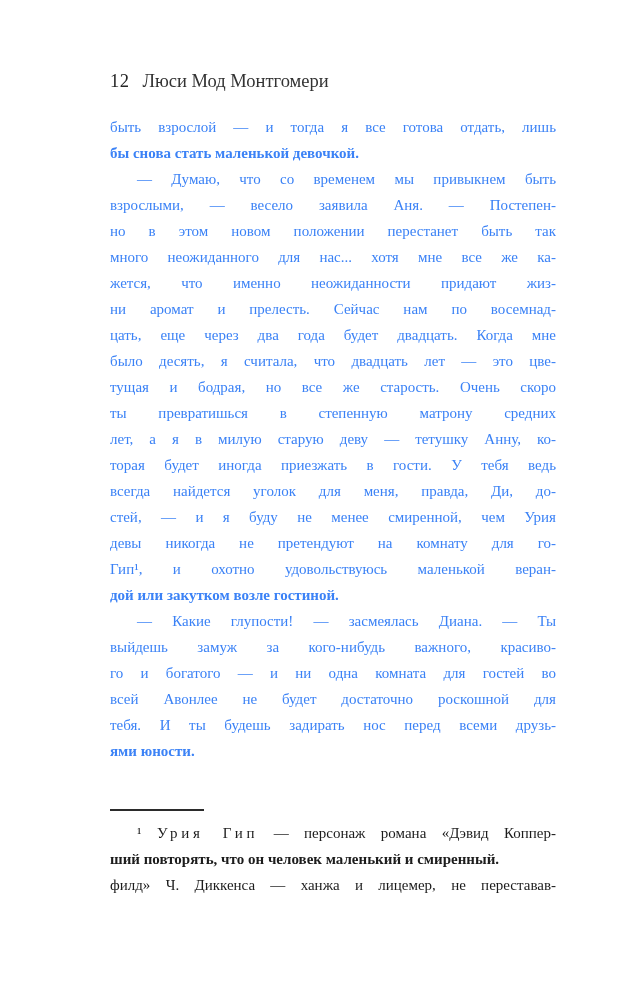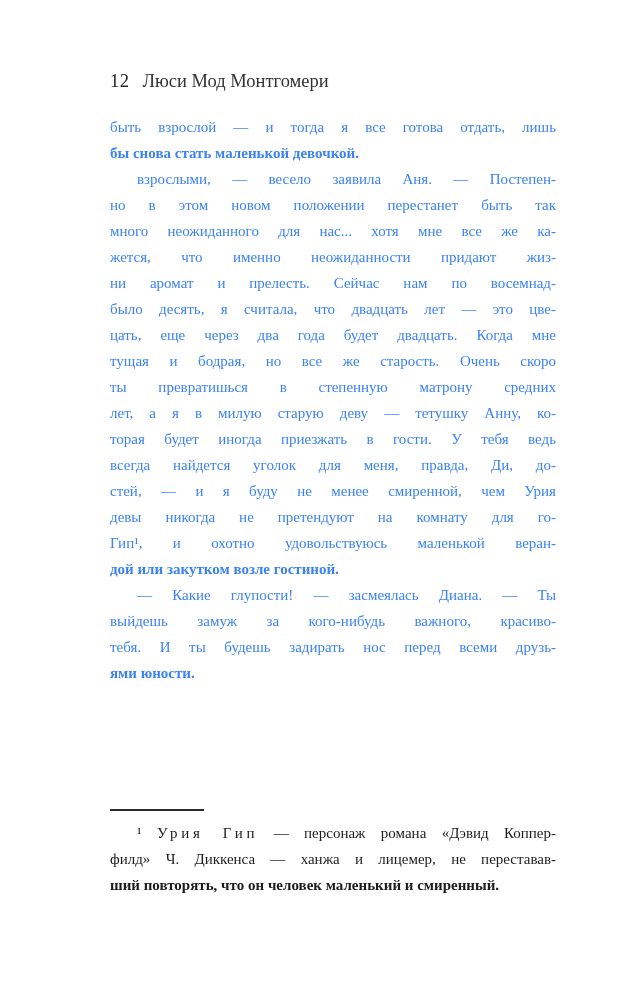--- a/index.html
+++ b/index.html
@@ -86,46 +86,49 @@
   <div class="header">
     <span class="page-number">12</span><span class="running-title">Люси Мод Монтгомери</span>
   </div>
 
   <div class="body-text">
       <div class="para">
         <div class="ln">быть взрослой — и тогда я все готова отдать, лишь</div>
         <div class="ln end">бы снова стать маленькой девочкой.</div>
       </div>
       <div class="para indent">
+        <div class="ln">— Думаю, что со временем мы привыкнем быть</div>
         <div class="ln">взрослыми, — весело заявила Аня. — Постепен-</div>
         <div class="ln">но в этом новом положении перестанет быть так</div>
         <div class="ln">много неожиданного для нас... хотя мне все же ка-</div>
         <div class="ln">жется, что именно неожиданности придают жиз-</div>
         <div class="ln">ни аромат и прелесть. Сейчас нам по восемнад-</div>
+        <div class="ln">цать, еще через два года будет двадцать. Когда мне</div>
         <div class="ln">было десять, я считала, что двадцать лет — это цве-</div>
-        <div class="ln">цать, еще через два года будет двадцать. Когда мне</div>
         <div class="ln">тущая и бодрая, но все же старость. Очень скоро</div>
         <div class="ln">ты превратишься в степенную матрону средних</div>
         <div class="ln">лет, а я в милую старую деву — тетушку Анну, ко-</div>
         <div class="ln">торая будет иногда приезжать в гости. У тебя ведь</div>
         <div class="ln">всегда найдется уголок для меня, правда, Ди, до-</div>
         <div class="ln">стей, — и я буду не менее смиренной, чем Урия</div>
         <div class="ln">девы никогда не претендуют на комнату для го-</div>
         <div class="ln">Гип¹, и охотно удовольствуюсь маленькой веран-</div>
         <div class="ln end">дой или закутком возле гостиной.</div>
       </div>
       <div class="para indent">
         <div class="ln">— Какие глупости! — засмеялась Диана. — Ты</div>
         <div class="ln">выйдешь замуж за кого-нибудь важного, красиво-</div>
+        <div class="ln">го и богатого — и ни одна комната для гостей во</div>
+        <div class="ln">всей Авонлее не будет достаточно роскошной для</div>
         <div class="ln">тебя. И ты будешь задирать нос перед всеми друзь-</div>
         <div class="ln end">ями юности.</div>
       </div>
     </div>
 
   <div class="footnote-rule"></div>
 
   <div class="footnote">
     <div class="ln"><span>¹ </span><span class="fn-term">Урия Гип</span><span> — персонаж романа «Дэвид Коппер-</span></div>
+    <div class="ln end">ший повторять, что он человек маленький и смиренный.</div>
     <div class="ln">филд» Ч. Диккенса — ханжа и лицемер, не переставав-</div>
-    <div class="ln end">ший повторять, что он человек маленький и смиренный.</div>
   </div>
 
 </div>
 
 </body></html>

